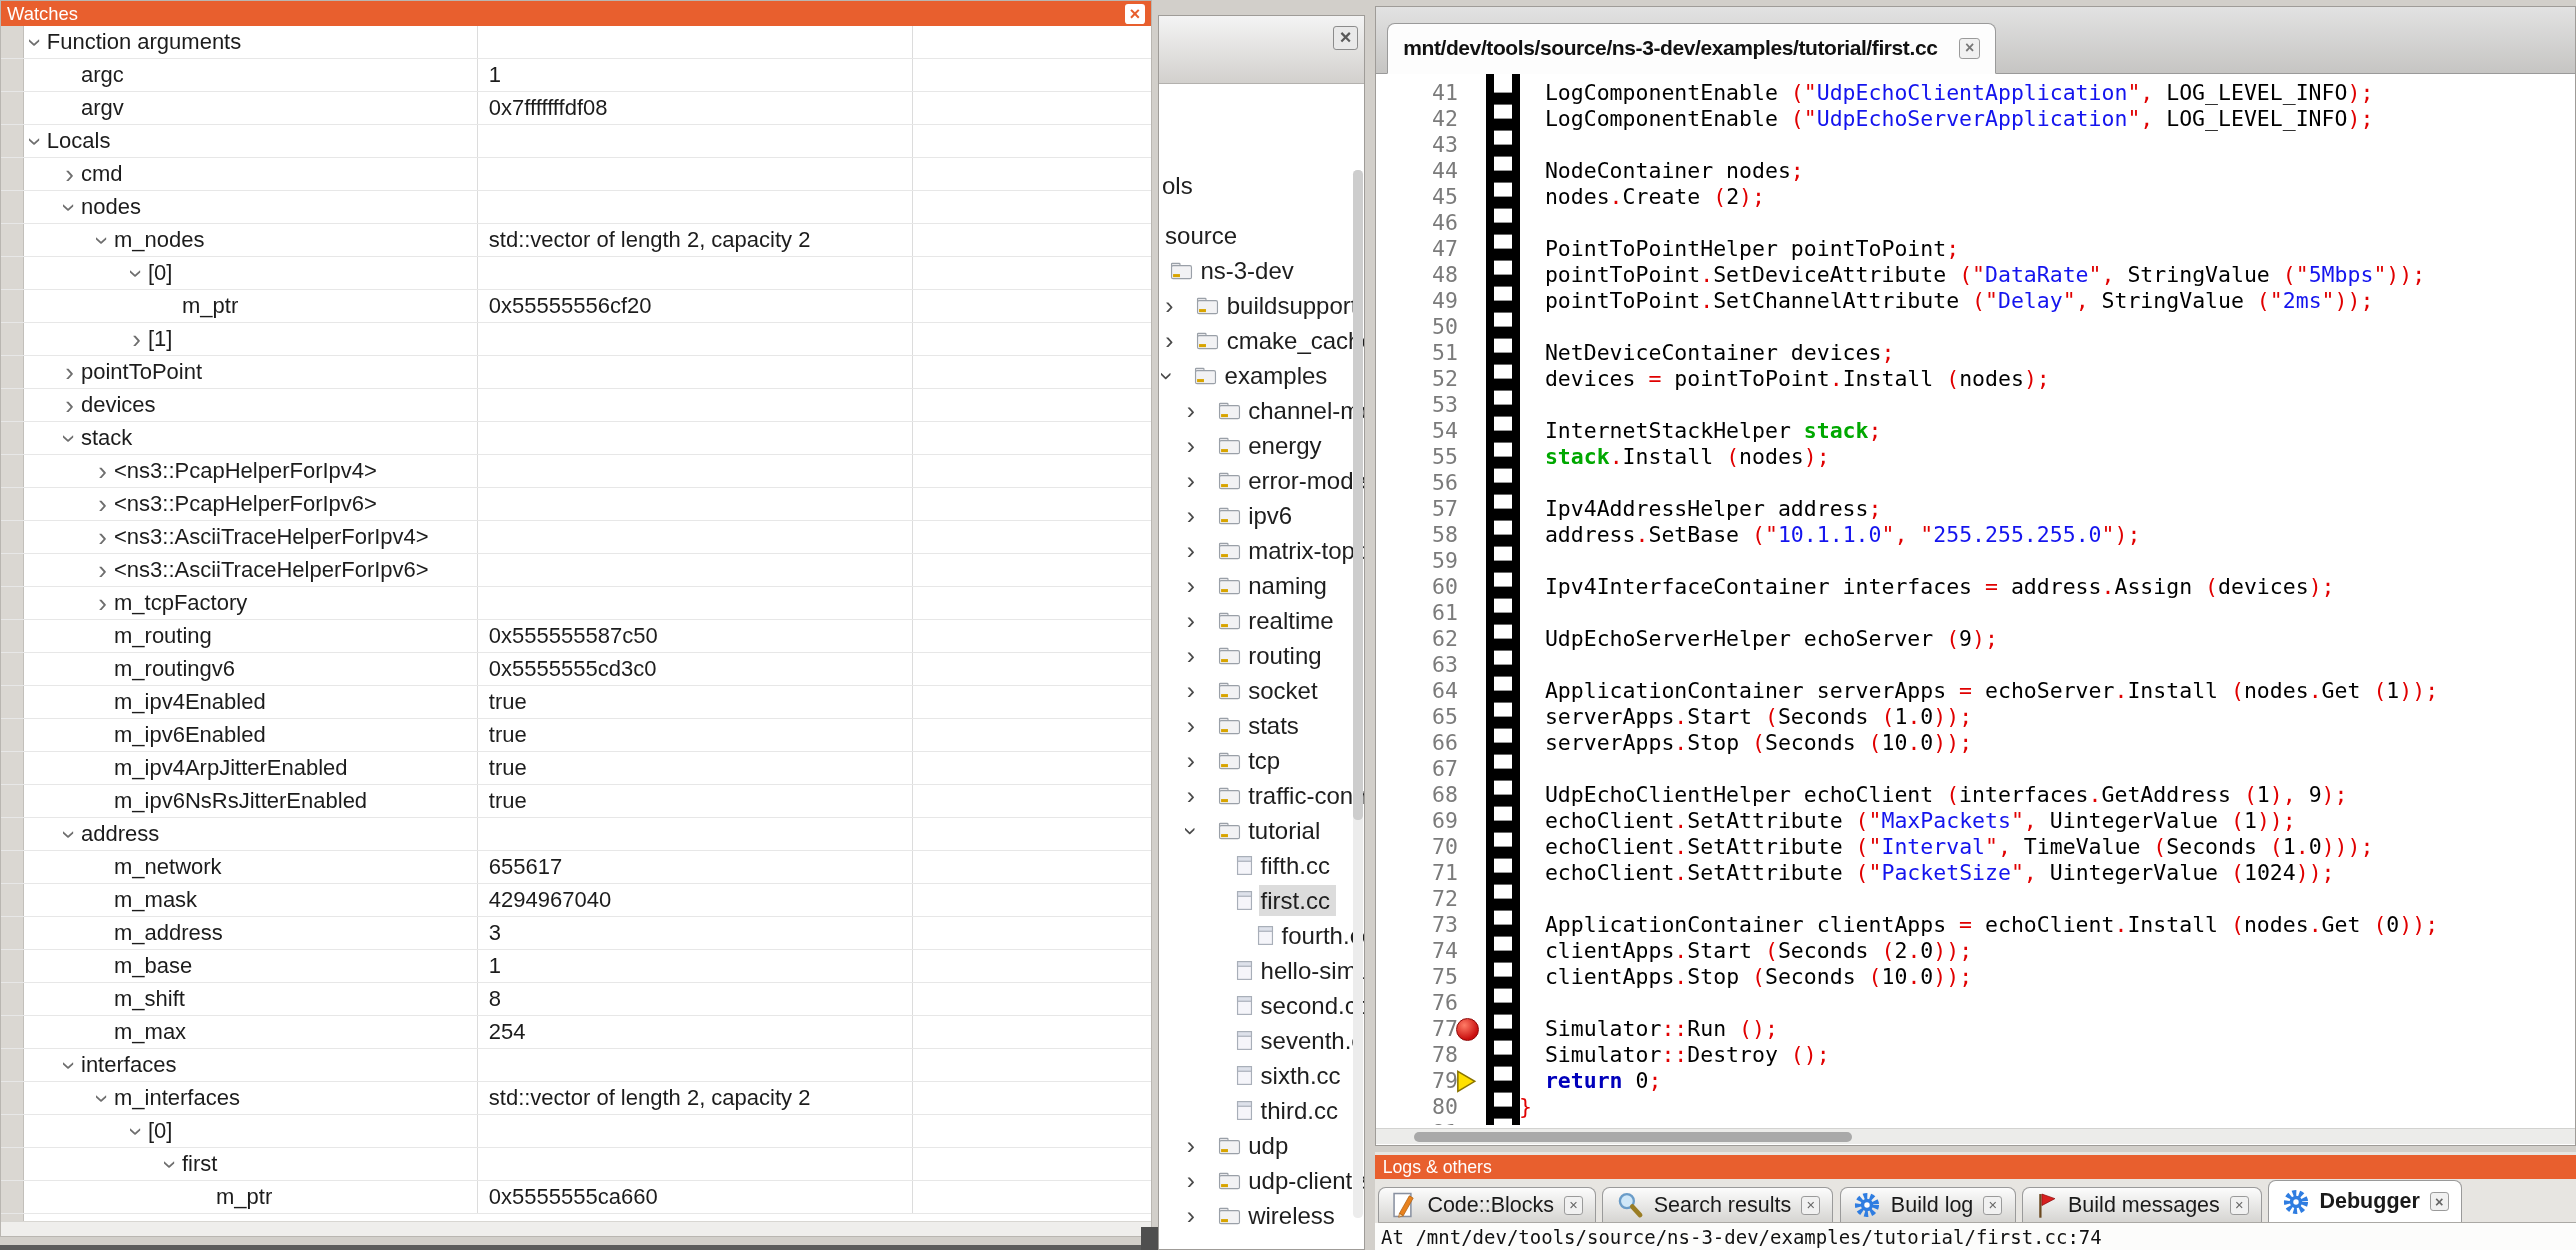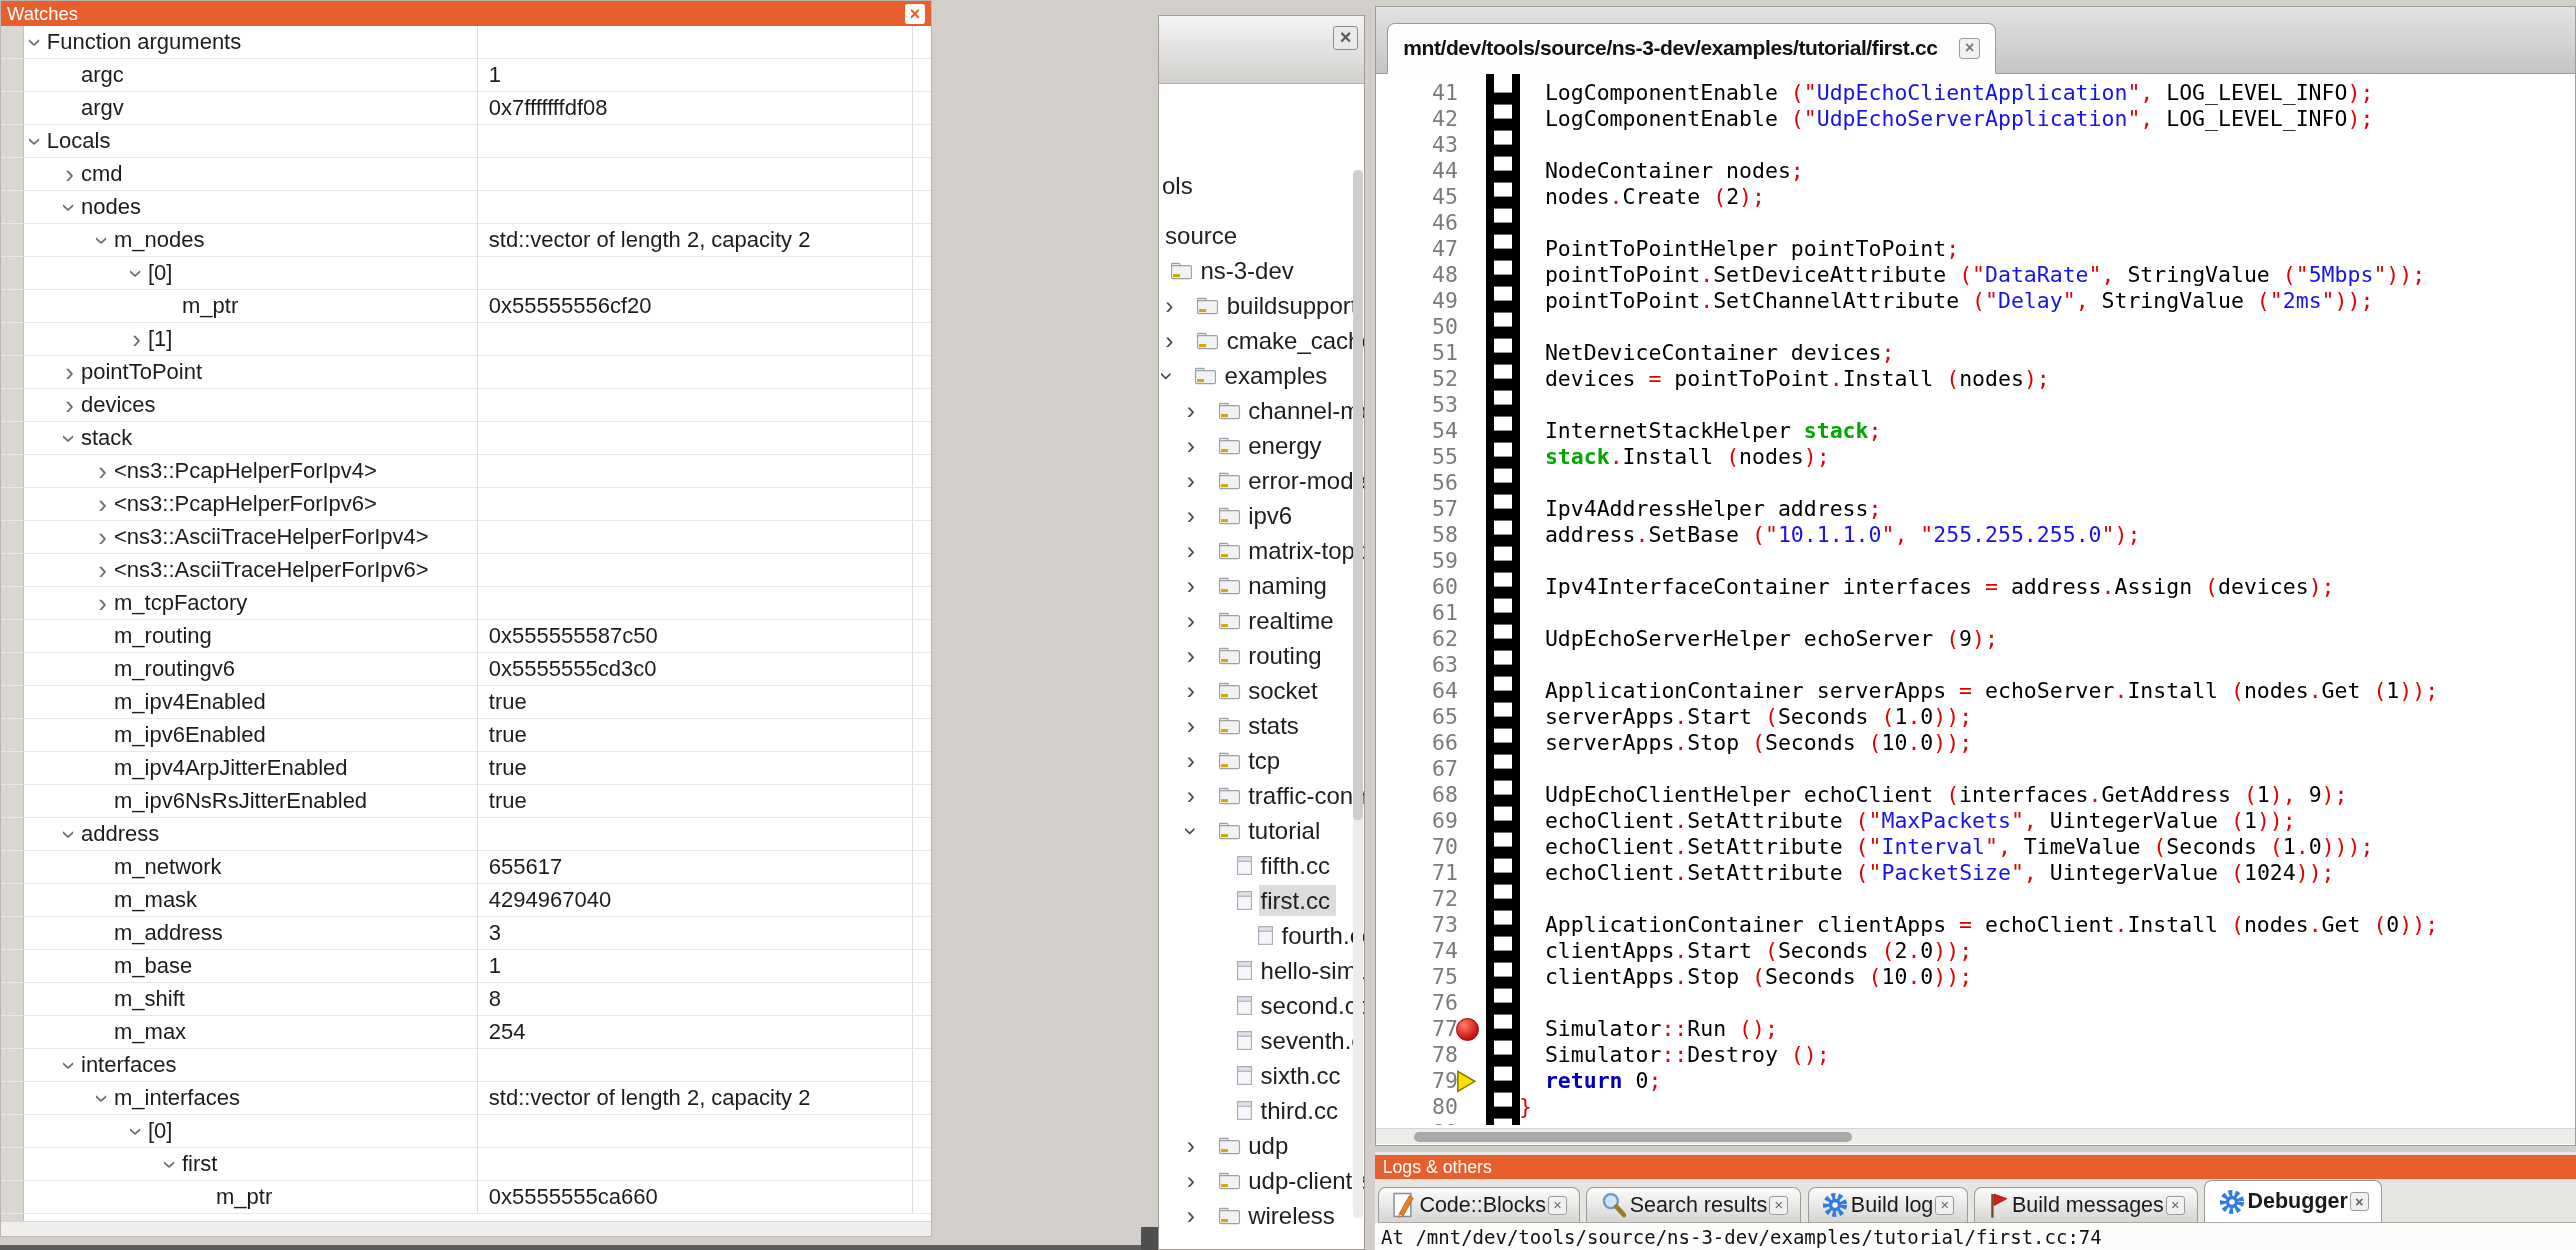--- a/index.html
+++ b/index.html
@@ -1,20 +1,20 @@
 <!DOCTYPE html>
 <html style="font-size:12.3px"><head>
 <meta charset="utf-8">
 <style>
   * { margin:0; padding:0; box-sizing:border-box; }
   html,body { width:2576px; height:1250px; overflow:hidden; }
   body { background:#d2cfca; font-family:"Liberation Sans", sans-serif; position:relative; }
 
   
-  #watches { position:absolute; left:0; top:10; width:932px; height:1237px;
+  #watches { position:absolute; left:0; top:10; width:1152px; height:1237px;
              background:#737373; border:0.8px solid #b9b6b1; }
   .win-titlebar { height:25px; background:#e85f2e; color:#fff; display:flex;
                   align-items:center; padding:0 6.1px; font-size:18.4px; }
   .win-titlebar .title { flex:1; }
   .titlebar-close { width:20px; height:20px; background:#fff; color:#e85f2e;
                     border-radius:3.1px; display:flex; align-items:center; justify-content:center;
                     font-size:18.4px; font-weight:bold; cursor:default; }
   .titlebar-close::before { content:"×"; }
   #watch-body { position:absolute; left:0; top:25px; right:0; bottom:15.4px; background:#fff; overflow:hidden; }
   #watch-gutter { position:absolute; left:0; top:0; width:23px; bottom:0;
@@ -83,21 +83,21 @@
             background:radial-gradient(circle at 35% 30%, #ff7c66, #c90f0f 70%); border:0.8px solid #8f0505; z-index:3; }
   #ed-hscroll { position:absolute; left:0; right:0; bottom:1.5px; height:15.4px; background:#ececea; border-top:0.8px solid #d2d2d0; }
   #ed-hthumb { position:absolute; left:38px; top:2.3px; width:438px; height:10.8px; background:#a9a9a9; border-radius:5.4px; }
 
   
   #logs { position:absolute; left:1375px; top:1152px; width:1201px; height:98px; background:#e7e5e1; }
   #logs-bar { position:absolute; left:0; top:3.1px; right:0; height:24px; background:#e85f2e;
               color:#fff; font-size:17.7px; display:flex; align-items:center; padding-left:7.7px; }
   #logs-tabs { position:absolute; left:3.1px; right:0; top:27px; height:44px; display:flex;
                align-items:flex-end; gap:6.1px; border-bottom:0.8px solid #aaa8a4; }
-  .l-tab { display:inline-flex; align-items:center; gap:2px; height:35px; padding:0 12.3px;
+  .l-tab { display:inline-flex; align-items:center; gap:10px; height:35px; padding:0 12.3px;
            border:0.8px solid #9a9a9a; border-bottom:none; border-radius:7.7px 7.7px 0 0;
            background:linear-gradient(#fcfcfc,#d6d5d2); font-size:21.5px; color:#1a1a1a; white-space:nowrap; }
   .l-tab.active { height:42px; background:#fff; font-weight:bold; }
   .l-close { width:19px; height:19px; border:1.5px solid #9a9a9a; border-radius:3.1px; background:#f1f1f1;
              color:#666; font-size:14.6px; display:flex; align-items:center; justify-content:center; flex:none; }
   .l-close::before { content:"×"; }
   #logs-status { position:absolute; left:0; right:0; top:71px; bottom:0; background:#fcfcfb;
                  font-family:"DejaVu Sans Mono", monospace; font-size:19px; color:#111;
                  display:flex; align-items:center; padding-left:6.1px; white-space:pre; }
   svg { display:block; }

